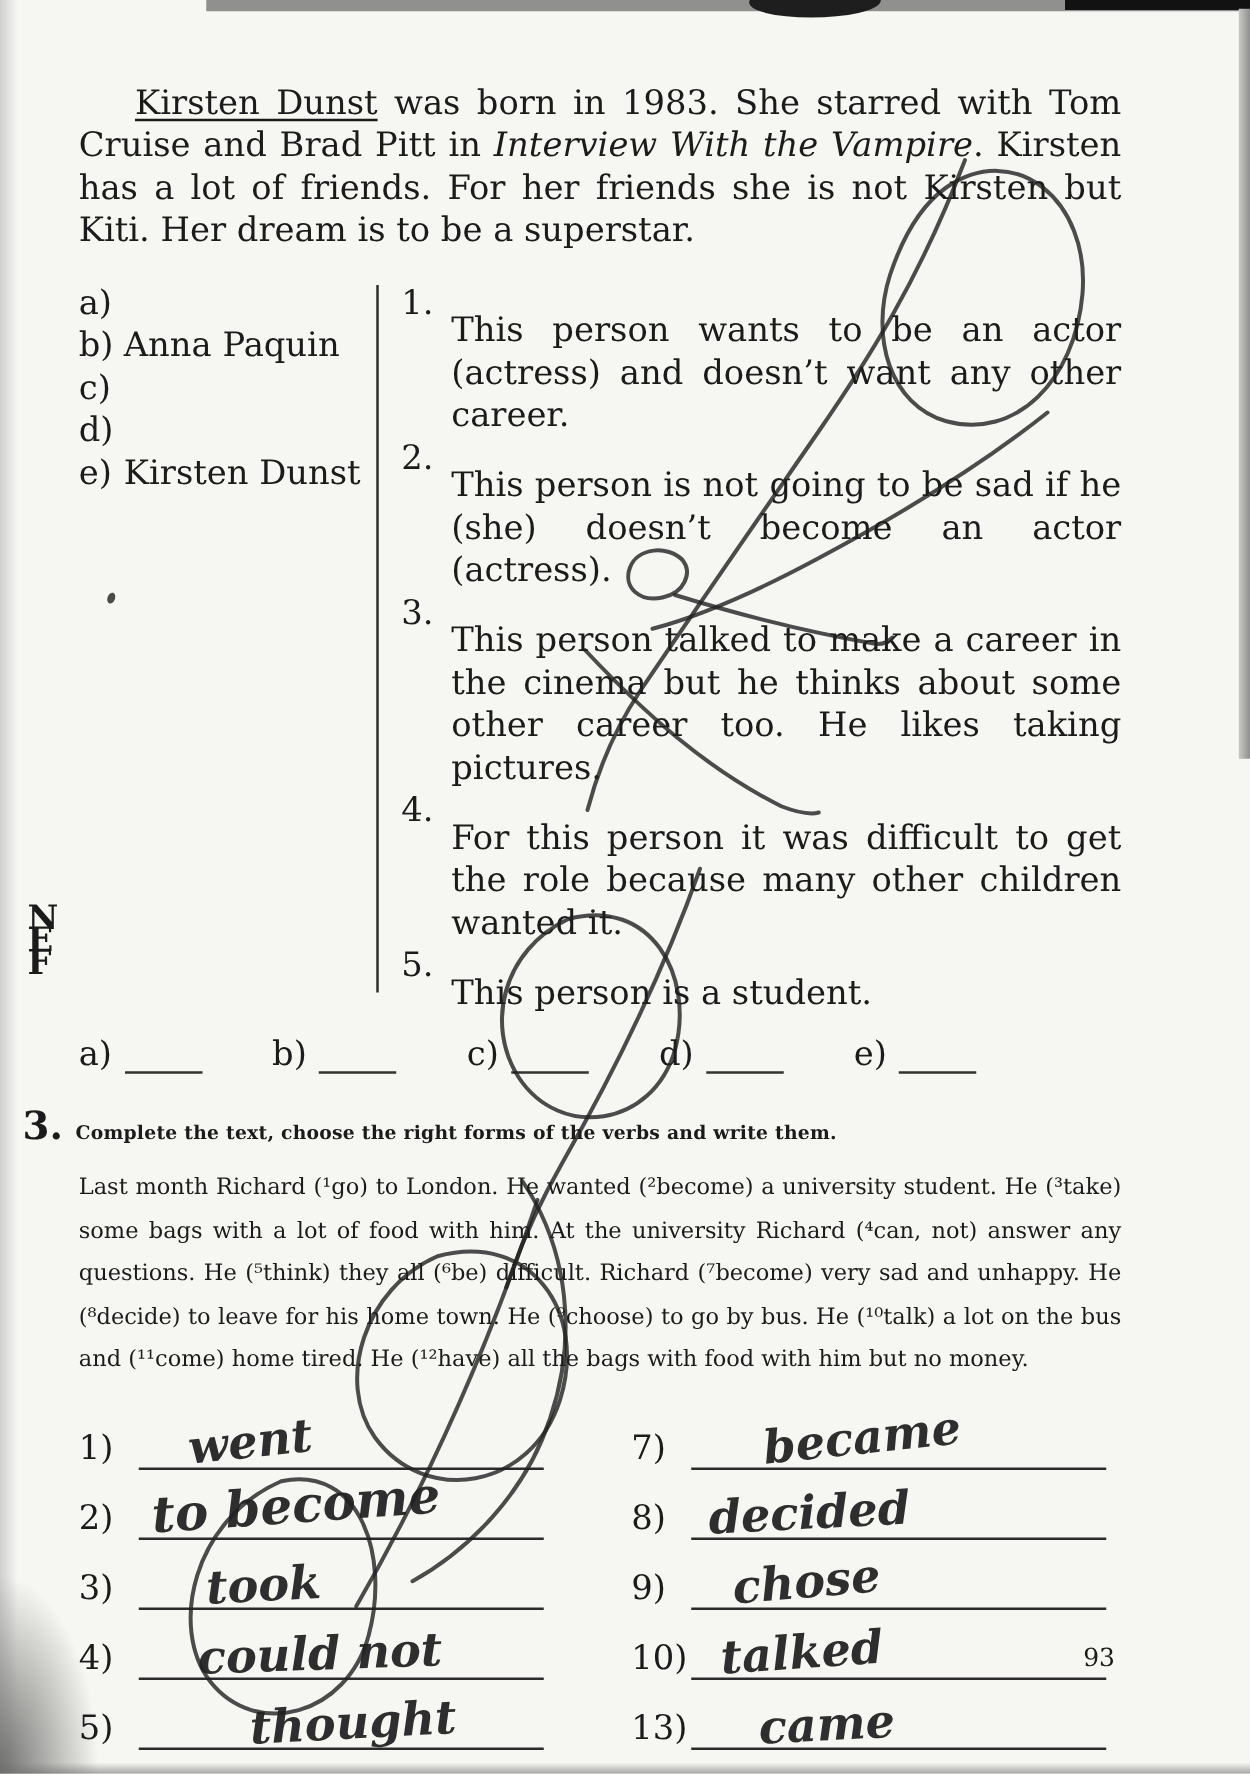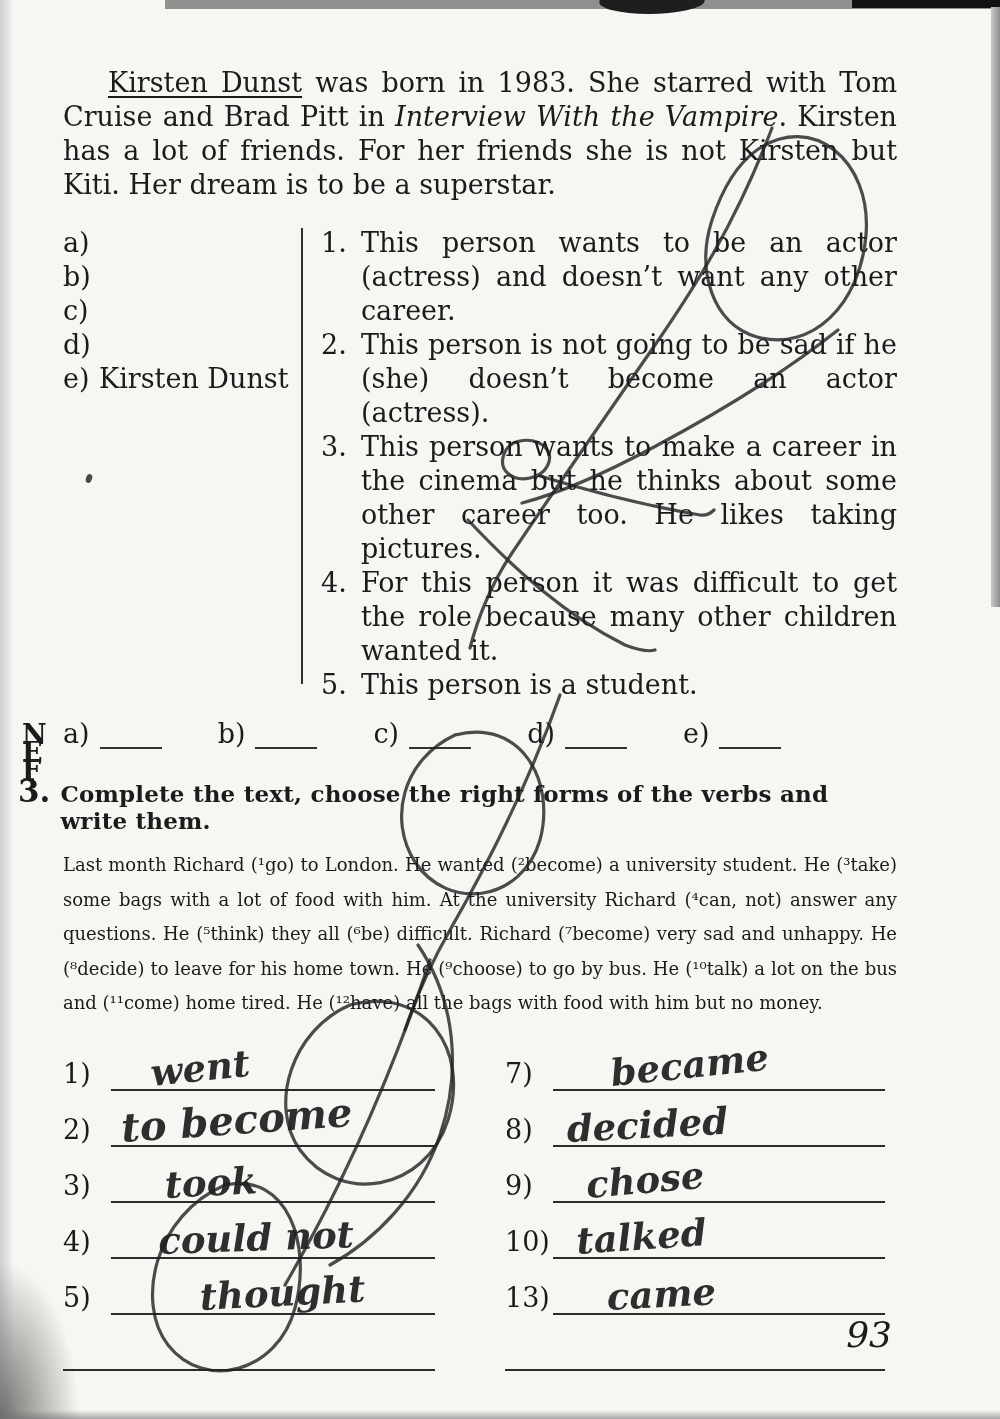--- a/index.html
+++ b/index.html
@@ -33,29 +33,29 @@
 
   .match{display:flex;margin:0;}
   .col-people{flex:0 0 238px;font-size:27px;line-height:34px;}
   .person{display:flex;}
   .p-lbl{flex:0 0 36px;}
   .p-name{flex:1;}
   .vline{width:2px;background:#2f2f2f;margin:2px 0 18px 0;}
   .col-statements{flex:1;padding-left:18px;font-size:27px;line-height:34px;}
   .stmt{display:flex;}
   .s-num{flex:0 0 40px;}
-  .s-txt{flex:1;text-align:justify;}
+  .s-txt{flex:1;text-align:justify;margin-top:22px;}
 
   .blank-row{display:flex;margin-top:16px;font-size:27px;}
   .blank-item{display:flex;align-items:flex-end;margin-right:56px;}
   .blank-line{display:inline-block;width:62px;height:26px;border-bottom:2.5px solid #333;margin-left:10px;}
 
   .ex3-head{display:flex;align-items:baseline;gap:10px;margin:24px 0 0 -45px;}
   .ex3-num{font-size:31px;font-weight:bold;}
-  .ex3-title{font-size:23px;font-weight:bold;letter-spacing:0.2px;padding-top:4px;}
+  .ex3-title{font-size:15px;font-weight:bold;letter-spacing:0.2px;padding-top:4px;}
 
   .ex3-text{margin:14px 0 0 0;font-size:18px;line-height:34.5px;text-align:justify;}
 
   .nef{position:absolute;left:-41px;top:660px;font-size:27px;font-weight:bold;line-height:18px;text-align:left;}
 
   .answers{display:flex;margin-top:14px;}
   .ans-col{display:block;}
   .ans-col.left{width:372px;margin-right:70px;}
   .ans-col.right{width:380px;}
   .ans-row{display:flex;align-items:flex-end;height:56px;font-size:27px;}
@@ -73,21 +73,21 @@
   .ans-col.left .ans-row:nth-child(4) .hand{left:48px;transform:rotate(-2deg);}
   .ans-col.left .ans-row:nth-child(5) .hand{left:90px;transform:rotate(-3deg);}
   .ans-col.left .ans-row:nth-child(6) .hand{left:105px;transform:rotate(-4deg);}
   .ans-col.right .ans-row:nth-child(1) .hand{left:60px;transform:rotate(-6deg);}
   .ans-col.right .ans-row:nth-child(2) .hand{left:15px;transform:rotate(-3deg);}
   .ans-col.right .ans-row:nth-child(3) .hand{left:35px;transform:rotate(-5deg);}
   .ans-col.right .ans-row:nth-child(4) .hand{left:25px;transform:rotate(-4deg);}
   .ans-col.right .ans-row:nth-child(5) .hand{left:55px;transform:rotate(-3deg);}
   .ans-col.right .ans-row:nth-child(6) .hand{left:70px;transform:rotate(-4deg);}
 
-  .pageno{position:absolute;right:108px;top:1314px;font-size:36px;font-style:italic;}
+  .pageno{position:absolute;right:108px;top:1314px;font-size:20px;}
 
   .scribbles{position:absolute;left:0;top:0;width:1000px;height:1419px;pointer-events:none;z-index:5;}
   .scribbles path{fill:none;stroke:#202020;stroke-width:3.2;stroke-linecap:round;opacity:0.8;}
 </style>
 </head>
 <body>
 
 <div class="scan">
 
   <div class="art-top"></div>
@@ -103,20 +103,21 @@
 
     <p class="intro"><span class="u">Kirsten Dunst</span><span> was born in 1983. She starred with Tom Cruise and Brad Pitt in </span><span class="i">Interview With the Vampire</span><span>. Kirsten has a lot of friends. For her friends she is not Kirsten but Kiti. Her dream is to be a superstar.</span></p>
 
     <div class="match">
       <div class="col-people">
         <div class="person">
             <span class="p-lbl">a)</span>
           </div>
         <div class="person">
             <span class="p-lbl">b)</span>
+            <span class="p-name">Anna Paquin</span>
           </div>
         <div class="person">
             <span class="p-lbl">c)</span>
           </div>
         <div class="person">
             <span class="p-lbl">d)</span>
           </div>
         <div class="person">
             <span class="p-lbl">e)</span>
             <span class="p-name">Kirsten Dunst</span>
@@ -127,21 +128,21 @@
         <div class="stmt">
             <span class="s-num">1.</span>
             <span class="s-txt">This person wants to be an actor (actress) and doesn’t want any other career.</span>
           </div>
         <div class="stmt">
             <span class="s-num">2.</span>
             <span class="s-txt">This person is not going to be sad if he (she) doesn’t become an actor (actress).</span>
           </div>
         <div class="stmt">
             <span class="s-num">3.</span>
-            <span class="s-txt">This person wants to make a career in the cinema but he thinks about some other career too. He likes taking pictures.</span>
+            <span class="s-txt">This person talked to make a career in the cinema but he thinks about some other career too. He likes taking pictures.</span>
           </div>
         <div class="stmt">
             <span class="s-num">4.</span>
             <span class="s-txt">For this person it was difficult to get the role because many other children wanted it.</span>
           </div>
         <div class="stmt">
             <span class="s-num">5.</span>
             <span class="s-txt">This person is a student.</span>
           </div>
       </div>

